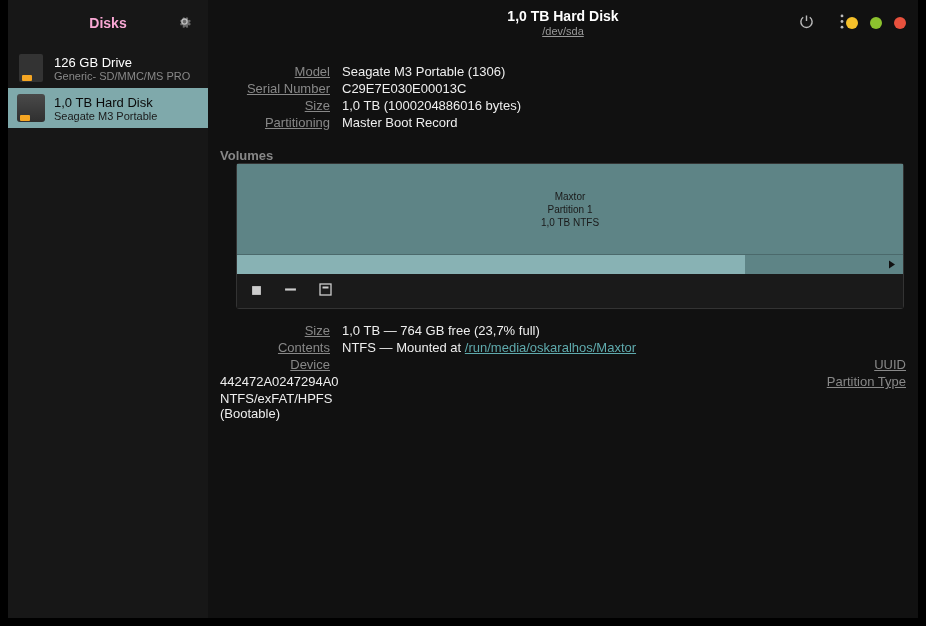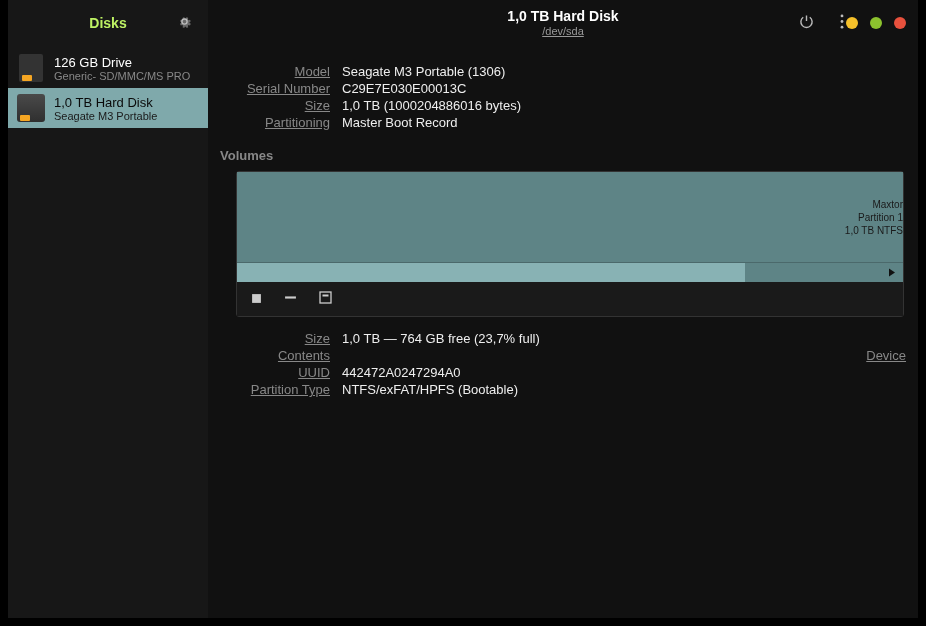--- a/index.html
+++ b/index.html
@@ -35,21 +35,21 @@
     .sidebar-header {
       width: 200px;
       height: 46px;
       display: flex;
       align-items: center;
       justify-content: center;
       position: relative;
       background: #171717;
     }
     .sidebar-title {
-      color: #bef264;
+      color: #f9a8d4;
       font-size: 14px;
       font-weight: 600;
     }
     .gear-btn {
       position: absolute;
       right: 12px;
       top: 50%;
       transform: translateY(-50%);
       color: #bbb;
       cursor: pointer;
@@ -180,35 +180,34 @@
       text-decoration: underline;
     }
     .info-value {
       color: #eee;
       font-size: 13px;
     }
     .section-title {
       color: #888;
       font-weight: 600;
       font-size: 13px;
-      margin-bottom: 8px;
     }
     .volumes-box {
       border: 1px solid #333;
       border-radius: 3px;
       margin-bottom: 14px;
       margin-left: 16px;
       margin-right: 2px;
     }
     .partition {
       background: #5e8486;
       height: 90px;
       display: flex;
       flex-direction: column;
-      align-items: flex-end;
+      align-items: center;
       justify-content: center;
       color: #1a1a1a;
       font-size: 10px;
       line-height: 1.3;
       cursor: pointer;
     }
     .usage-bar {
       position: relative;
       height: 20px;
       background: #5e8486;
@@ -389,20 +388,23 @@
                   </svg>
               </span>
             </button>
           </div>
         </div>
 
         <div class="info-table">
           <div class="info-label">Size</div>
           <div class="info-value">1,0 TB — 764 GB free (23,7% full)</div>
           <div class="info-label">Contents</div>
+          <div class="info-value">
+            <span>NTFS — Mounted at </span><a class="link">/run/media/oskaralhos/Maxtor</a>
+          </div>
           <div class="info-label">Device</div>
           <div class="info-label">UUID</div>
           <div class="info-value">442472A0247294A0</div>
           <div class="info-label">Partition Type</div>
           <div class="info-value">NTFS/exFAT/HPFS (Bootable)</div>
         </div>
       </div>
     </div>
   </div>
 </div>

